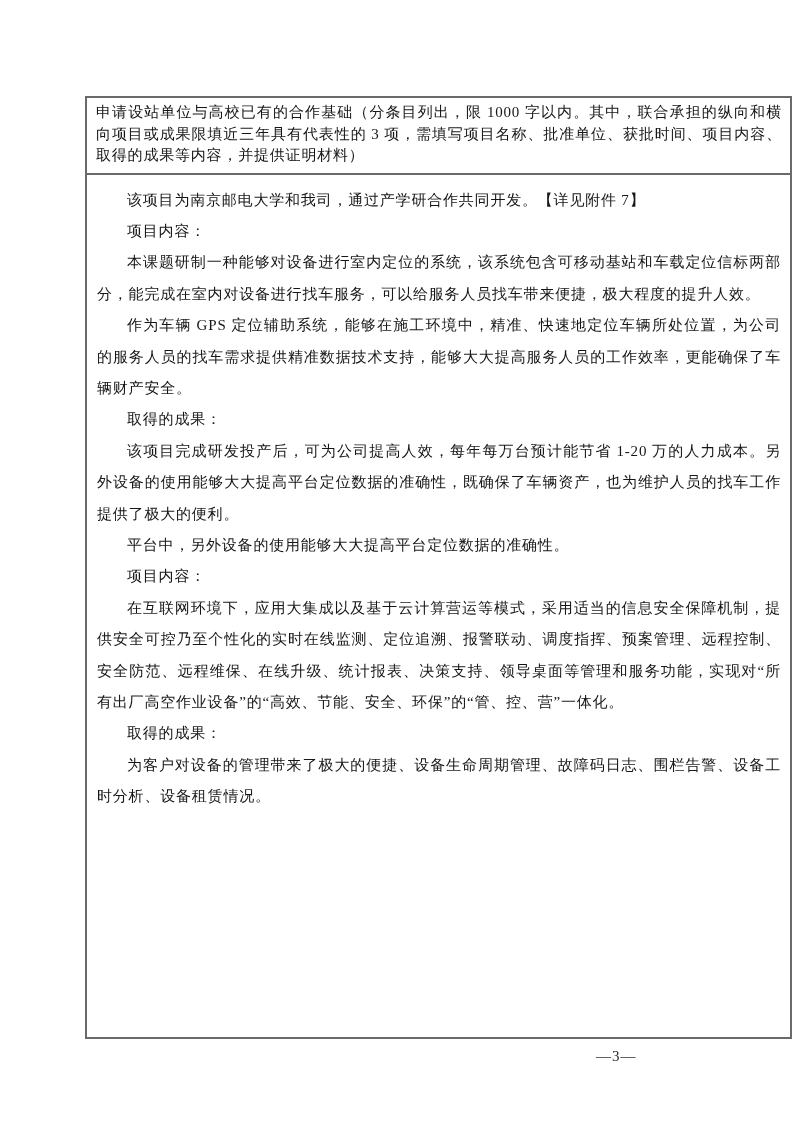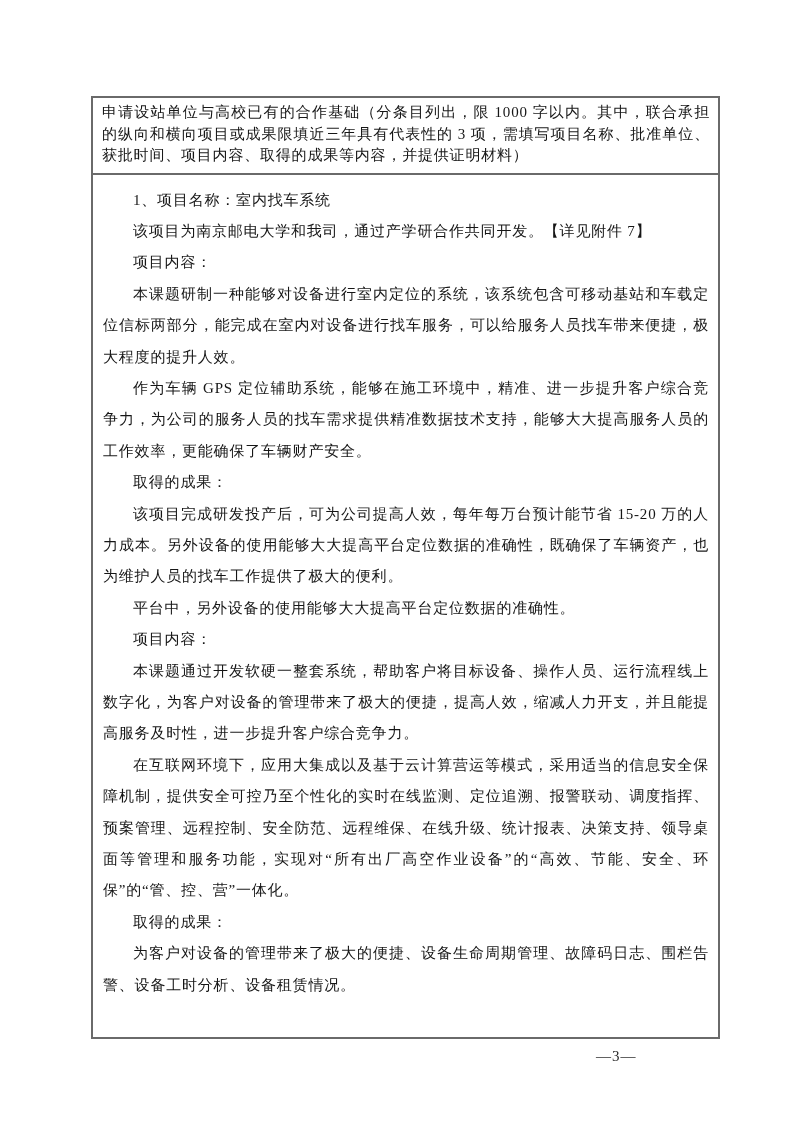--- a/index.html
+++ b/index.html
@@ -15,23 +15,23 @@
     color: #1f1f1f;
   }
   .sheet {
     position: relative;
     width: 800px;
     height: 1131px;
     background: #ffffff;
   }
   .form-table {
     position: absolute;
-    left: 91px;
+    left: 85px;
     top: 96px;
-    width: 629px;
+    width: 707px;
     border: 2px solid #6a6a6a;
     box-sizing: border-box;
     background: #ffffff;
   }
   .header-cell {
     border-bottom: 2px solid #6a6a6a;
     padding: 4px 8px 6px 9px;
     font-size: 15px;
     line-height: 21.5px;
     letter-spacing: 0.8px;
@@ -65,40 +65,38 @@
 <body>
 
 <div class="sheet">
 
   <div class="form-table">
 
     <div class="header-cell">申请设站单位与高校已有的合作基础（分条目列出，限 1000 字以内。其中，联合承担的纵向和横向项目或成果限填近三年具有代表性的 3 项，需填写项目名称、批准单位、获批时间、项目内容、取得的成果等内容，并提供证明材料）</div>
 
     <div class="body-cell">
 
-        <p>1、项目名称：室内找车系统</p>
 
         <p>该项目为南京邮电大学和我司，通过产学研合作共同开发。【详见附件 7】</p>
 
         <p>项目内容：</p>
 
         <p>本课题研制一种能够对设备进行室内定位的系统，该系统包含可移动基站和车载定位信标两部分，能完成在室内对设备进行找车服务，可以给服务人员找车带来便捷，极大程度的提升人效。</p>
 
-        <p>作为车辆 GPS 定位辅助系统，能够在施工环境中，精准、进一步提升客户综合竞争力，为公司的服务人员的找车需求提供精准数据技术支持，能够大大提高服务人员的工作效率，更能确保了车辆财产安全。</p>
+        <p>作为车辆 GPS 定位辅助系统，能够在施工环境中，精准、快速地定位车辆所处位置，为公司的服务人员的找车需求提供精准数据技术支持，能够大大提高服务人员的工作效率，更能确保了车辆财产安全。</p>
 
         <p>取得的成果：</p>
 
-        <p>该项目完成研发投产后，可为公司提高人效，每年每万台预计能节省 15-20 万的人力成本。另外设备的使用能够大大提高平台定位数据的准确性，既确保了车辆资产，也为维护人员的找车工作提供了极大的便利。</p>
+        <p>该项目完成研发投产后，可为公司提高人效，每年每万台预计能节省 1-20 万的人力成本。另外设备的使用能够大大提高平台定位数据的准确性，既确保了车辆资产，也为维护人员的找车工作提供了极大的便利。</p>
 
 
         <p>平台中，另外设备的使用能够大大提高平台定位数据的准确性。</p>
 
         <p>项目内容：</p>
 
-        <p>本课题通过开发软硬一整套系统，帮助客户将目标设备、操作人员、运行流程线上数字化，为客户对设备的管理带来了极大的便捷，提高人效，缩减人力开支，并且能提高服务及时性，进一步提升客户综合竞争力。</p>
 
         <p>在互联网环境下，应用大集成以及基于云计算营运等模式，采用适当的信息安全保障机制，提供安全可控乃至个性化的实时在线监测、定位追溯、报警联动、调度指挥、预案管理、远程控制、安全防范、远程维保、在线升级、统计报表、决策支持、领导桌面等管理和服务功能，实现对“所有出厂高空作业设备”的“高效、节能、安全、环保”的“管、控、营”一体化。</p>
 
         <p>取得的成果：</p>
 
         <p>为客户对设备的管理带来了极大的便捷、设备生命周期管理、故障码日志、围栏告警、设备工时分析、设备租赁情况。</p>
       </div>
 
   </div>
 

